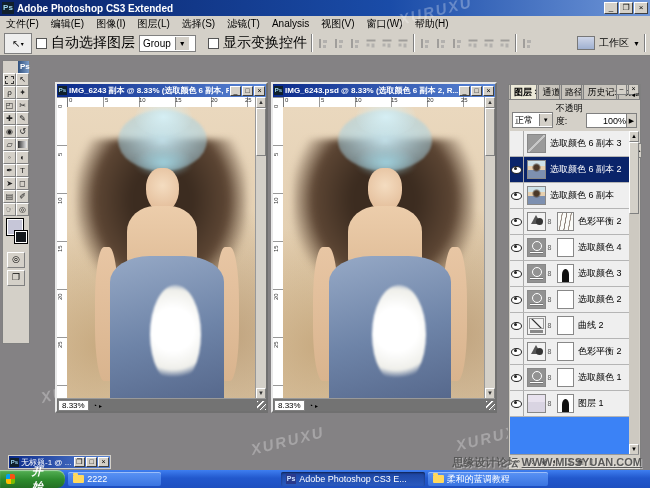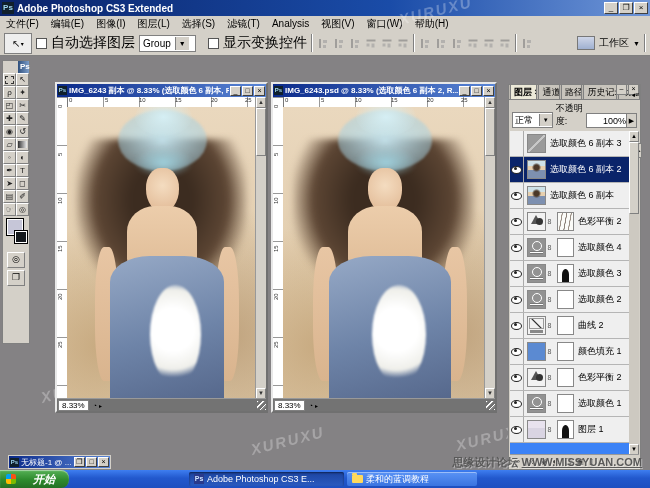--- a/index.html
+++ b/index.html
@@ -575,29 +575,20 @@
           </span>
         <span class="lthumb t-curves"></span>
         <span class="linkico">8</span>
         <span class="lmask"></span>
         <span class="lname">曲线 2</span>
       </div>
       <div class="lrow">
         <span class="eyecell">
             <span class="eyeico"></span>
           </span>
-        <span class="lthumb t-fill"></span>
-        <span class="linkico">8</span>
-        <span class="lmask"></span>
-        <span class="lname">颜色填充 1</span>
-      </div>
-      <div class="lrow">
-        <span class="eyecell">
-            <span class="eyeico"></span>
-          </span>
         <span class="lthumb t-cbal"></span>
         <span class="linkico">8</span>
         <span class="lmask"></span>
         <span class="lname">色彩平衡 2</span>
       </div>
       <div class="lrow">
         <span class="eyecell">
             <span class="eyeico"></span>
           </span>
         <span class="lthumb t-sel"></span>
@@ -644,20 +635,24 @@
   <div class="abs" id="wm-forum">
     <span>思缘设计论坛</span>
     <span style="text-decoration:underline;">WWW.MISSYUAN.COM</span>
   </div>
 
   <div class="abs" id="taskbar">
     <div id="startbtn">
       <span class="winlogo"></span>
       <span>开始</span>
     </div>
+    <div class="task" style="width:90px;">
+      <span class="folder"></span>
+      <span>2222</span>
+    </div>
     <div class="task active" style="width:145px;margin-left:120px;">
       <span class="taskps">Ps</span>
       <span>Adobe Photoshop CS3 E...</span>
     </div>
     <div class="task" style="width:120px;">
       <span class="folder"></span>
       <span>柔和的蓝调教程</span>
     </div>
     <div id="tray">
       <span class="tico" style="background:#2255cc;"></span>

